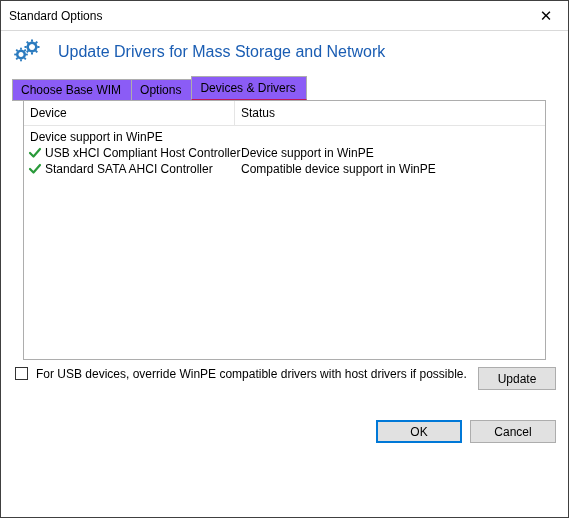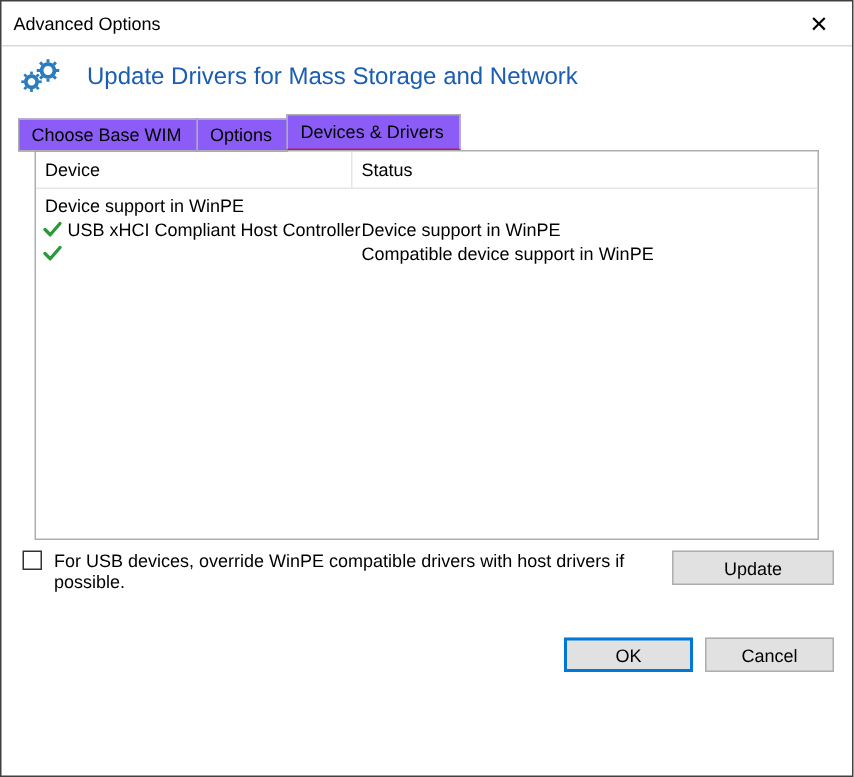--- a/index.html
+++ b/index.html
@@ -125,21 +125,21 @@
     gap: 8px;
   }
   .chk {
     width: 13px;
     height: 13px;
     border: 1px solid #333;
     background: #fff;
   }
   .chk-label { font-size: 12px; flex: 1; }
   .update-btn {
-    width: 108px;
+    width: 78px;
     height: 23px;
     border: 1px solid #adadad;
     background: #e1e1e1;
     font-size: 12px;
     display: flex;
     align-items: center;
     justify-content: center;
     cursor: default;
   }
   .footer {
@@ -161,21 +161,21 @@
   }
   .btn.primary {
     border: 2px solid #0078d7;
     width: 86px;
   }
 </style>
 </head>
 <body>
 
 <div class="titlebar">
-  <span class="title-text">Advanced Options</span>
+  <span class="title-text">Standard Options</span>
   <div class="close-btn">✕</div>
 </div>
 
 <div class="header">
   <span class="gear-icon">
     <svg width="28" height="26" viewBox="0 0 28 26">
       <g fill="#2b7bbf">
         <path d="M19 4.5 a5.5 5.5 0 1 0 0.001 0 M19 7 a3 3 0 1 1 -0.001 0" fill-rule="evenodd"></path>
         <g transform="translate(19,10)">
           <rect x="-1" y="-7.5" width="2" height="2.2"></rect>
@@ -230,20 +230,21 @@
         </div>
         <div class="col-status">Device support in WinPE</div>
       </div>
       <div class="row">
         <div class="col-device">
           <span class="check-icon">
             <svg width="14" height="14" viewBox="0 0 14 14">
                 <path d="M2 7 L5.5 10.5 L12 3" stroke="#299a3a" stroke-width="2.2" fill="none" stroke-linecap="round" stroke-linejoin="round"></path>
               </svg>
           </span>
+          <span>Standard SATA AHCI Controller</span>
         </div>
         <div class="col-status">Compatible device support in WinPE</div>
       </div>
     </div>
   </div>
 </div>
 
 <div class="below-panel">
   <div class="chk"></div>
   <span class="chk-label">For USB devices, override WinPE compatible drivers with host drivers if possible.</span>

